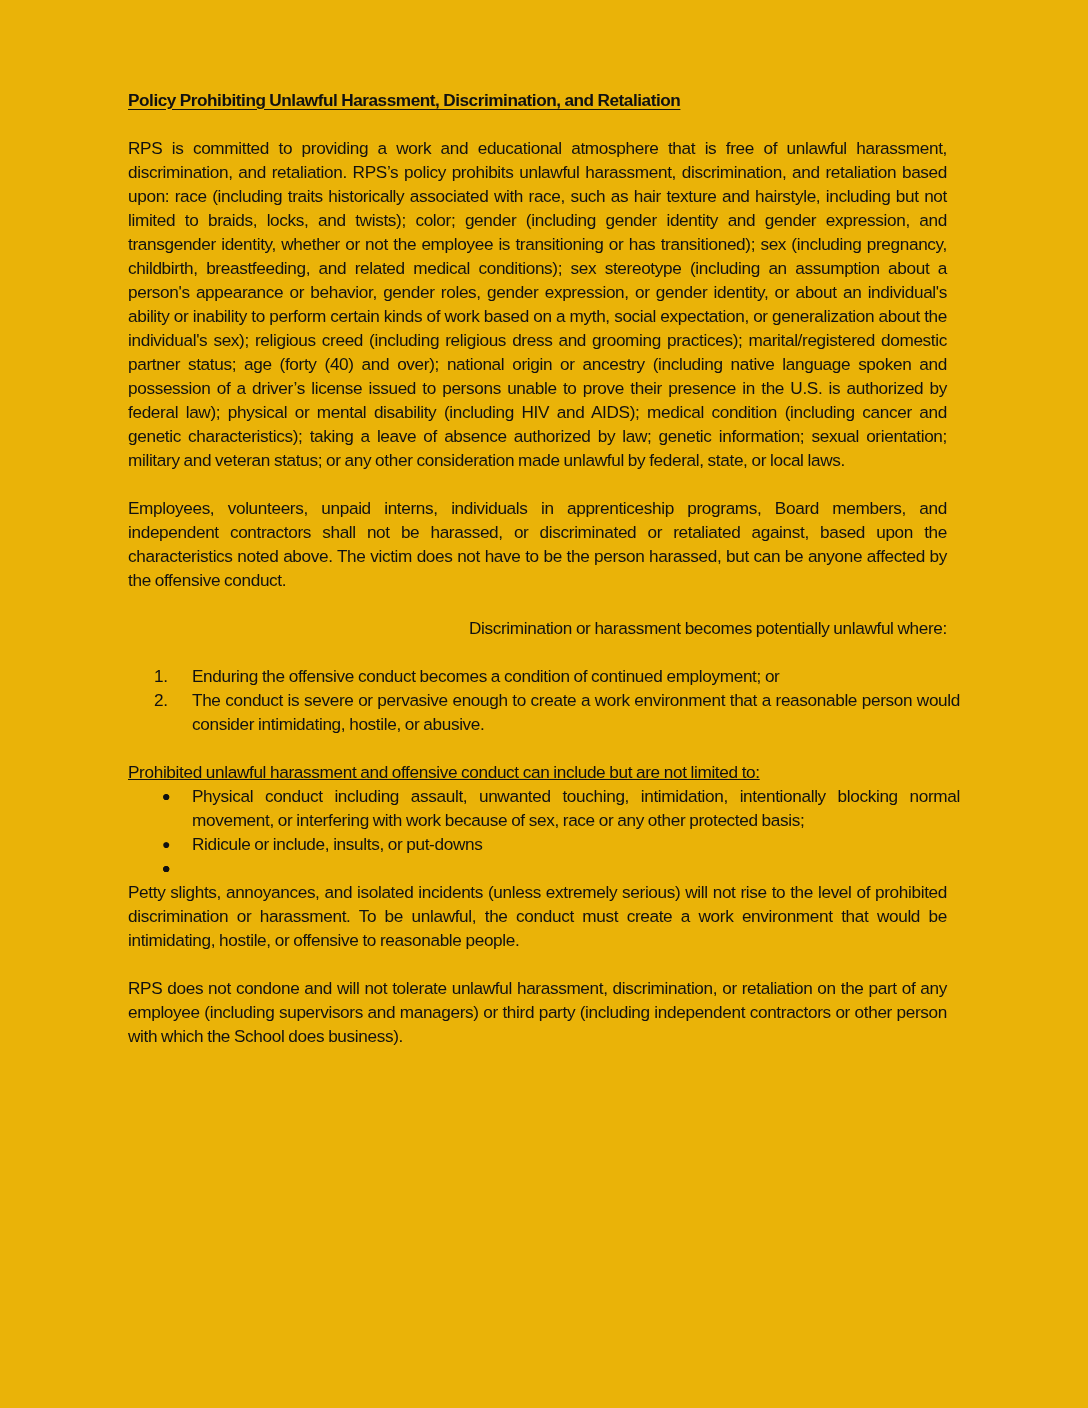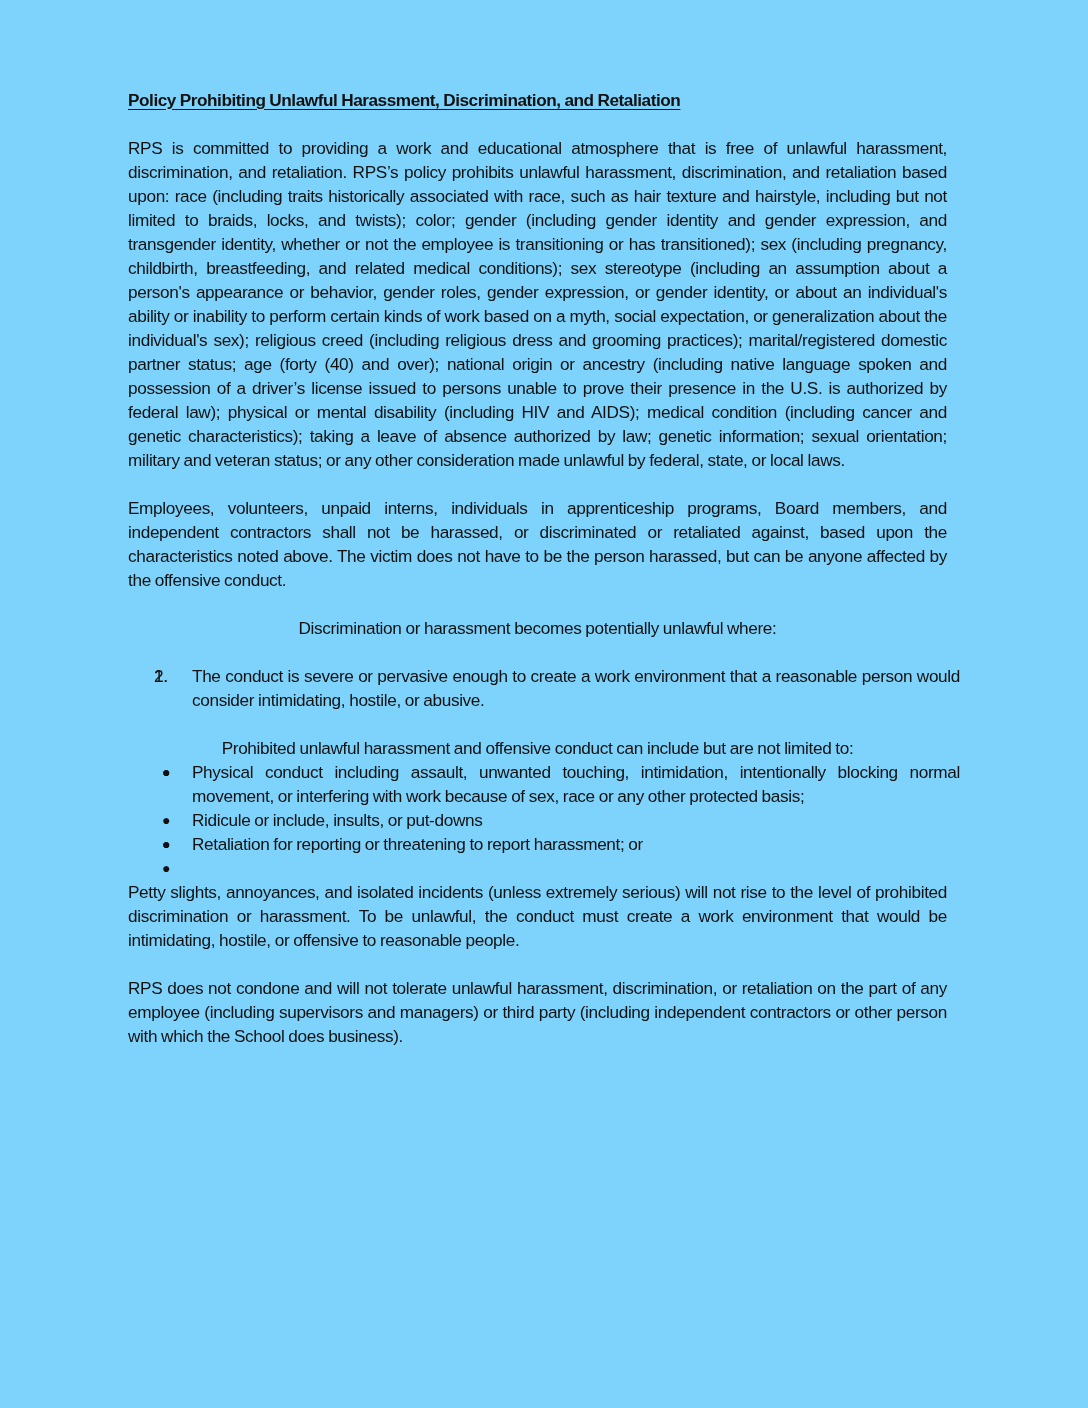--- a/index.html
+++ b/index.html
@@ -4,77 +4,78 @@
 <style>
   html, body { margin: 0; padding: 0; background: #ffffff; }
   body {
     width: 1088px; height: 1408px; overflow: hidden;
     font-family: "Liberation Sans", sans-serif;
     color: #111111;
   }
   .page {
     position: relative;
     width: 1088px; height: 1408px;
-    background: #7dd3fc;
+    background: #eab308;
   }
   .content {
     position: absolute;
     left: 128px; top: 88px;
     width: 832px;
     font-size: 17.2px;
     line-height: 24px;
     letter-spacing: -0.35px;
     word-spacing: -0.5px;
   }
   .title {
     font-weight: bold;
     text-decoration: underline;
     text-underline-offset: 3px;
     margin: 0 0 24px 0;
     letter-spacing: -0.45px;
   }
   p { margin: 0 13px 24px 0; text-align: justify; }
-  p.nojust { text-align: center; }
+  p.nojust { text-align: right; }
   ol.numbered {
     margin: 0 0 24px 0; padding: 0 0 0 64px;
     list-style: none;
   }
   ol.numbered li, ul.bullets li {
     position: relative; text-align: justify;
   }
   ol.numbered li .marker {
     position: absolute; left: -38px; top: 0;
   }
   ul.bullets {
     margin: 0 0 24px 0; padding: 0 0 0 64px;
     list-style: none;
   }
   ul.bullets li .marker {
     position: absolute; left: -30px; top: 0;
     font-size: 14px;
   }
-  .lead { margin-bottom: 0; text-align: center; }
+  .lead { margin-bottom: 0; text-align: left; text-decoration: underline; }
 </style>
 </head>
 <body>
 
 <div class="page">
   <div class="content">
 
     <div class="title">Policy Prohibiting Unlawful Harassment, Discrimination, and Retaliation</div>
 
     <p>RPS is committed to providing a work and educational atmosphere that is free of unlawful harassment, discrimination, and retaliation. RPS’s policy prohibits unlawful harassment, discrimination, and retaliation based upon: race (including traits historically associated with race, such as hair texture and hairstyle, including but not limited to braids, locks, and twists); color; gender (including gender identity and gender expression, and transgender identity, whether or not the employee is transitioning or has transitioned); sex (including pregnancy, childbirth, breastfeeding, and related medical conditions); sex stereotype (including an assumption about a person's appearance or behavior, gender roles, gender expression, or gender identity, or about an individual's ability or inability to perform certain kinds of work based on a myth, social expectation, or generalization about the individual's sex); religious creed (including religious dress and grooming practices); marital/registered domestic partner status; age (forty (40) and over); national origin or ancestry (including native language spoken and possession of a driver’s license issued to persons unable to prove their presence in the U.S. is authorized by federal law); physical or mental disability (including HIV and AIDS); medical condition (including cancer and genetic characteristics); taking a leave of absence authorized by law; genetic information; sexual orientation; military and veteran status; or any other consideration made unlawful by federal, state, or local laws.</p>
 
     <p>Employees, volunteers, unpaid interns, individuals in apprenticeship programs, Board members, and independent contractors shall not be harassed, or discriminated or retaliated against, based upon the characteristics noted above. The victim does not have to be the person harassed, but can be anyone affected by the offensive conduct.</p>
 
     <p class="nojust">Discrimination or harassment becomes potentially unlawful where:</p>
 
     <ol class="numbered">
       <li>
         <span class="marker">1.</span>
+        <span>Enduring the offensive conduct becomes a condition of continued employment; or</span>
       </li>
       <li>
         <span class="marker">2.</span>
         <span>The conduct is severe or pervasive enough to create a work environment that a reasonable person would consider intimidating, hostile, or abusive.</span>
       </li>
     </ol>
 
     <p class="lead">Prohibited unlawful harassment and offensive conduct can include but are not limited to:</p>
 
     <ul class="bullets">
@@ -87,21 +88,20 @@
       </li>
       <li>
         <span class="marker">●</span>
         <span>Ridicule or include, insults, or put-downs</span>
       </li>
       <li>
         <span class="marker">●</span>
       </li>
       <li>
         <span class="marker">●</span>
-        <span>Retaliation for reporting or threatening to report harassment; or</span>
       </li>
       <li>
         <span class="marker">●</span>
       </li>
     </ul>
 
     <p>Petty slights, annoyances, and isolated incidents (unless extremely serious) will not rise to the level of prohibited discrimination or harassment. To be unlawful, the conduct must create a work environment that would be intimidating, hostile, or offensive to reasonable people.</p>
 
     <p>RPS does not condone and will not tolerate unlawful harassment, discrimination, or retaliation on the part of any employee (including supervisors and managers) or third party (including independent contractors or other person with which the School does business).</p>
 

